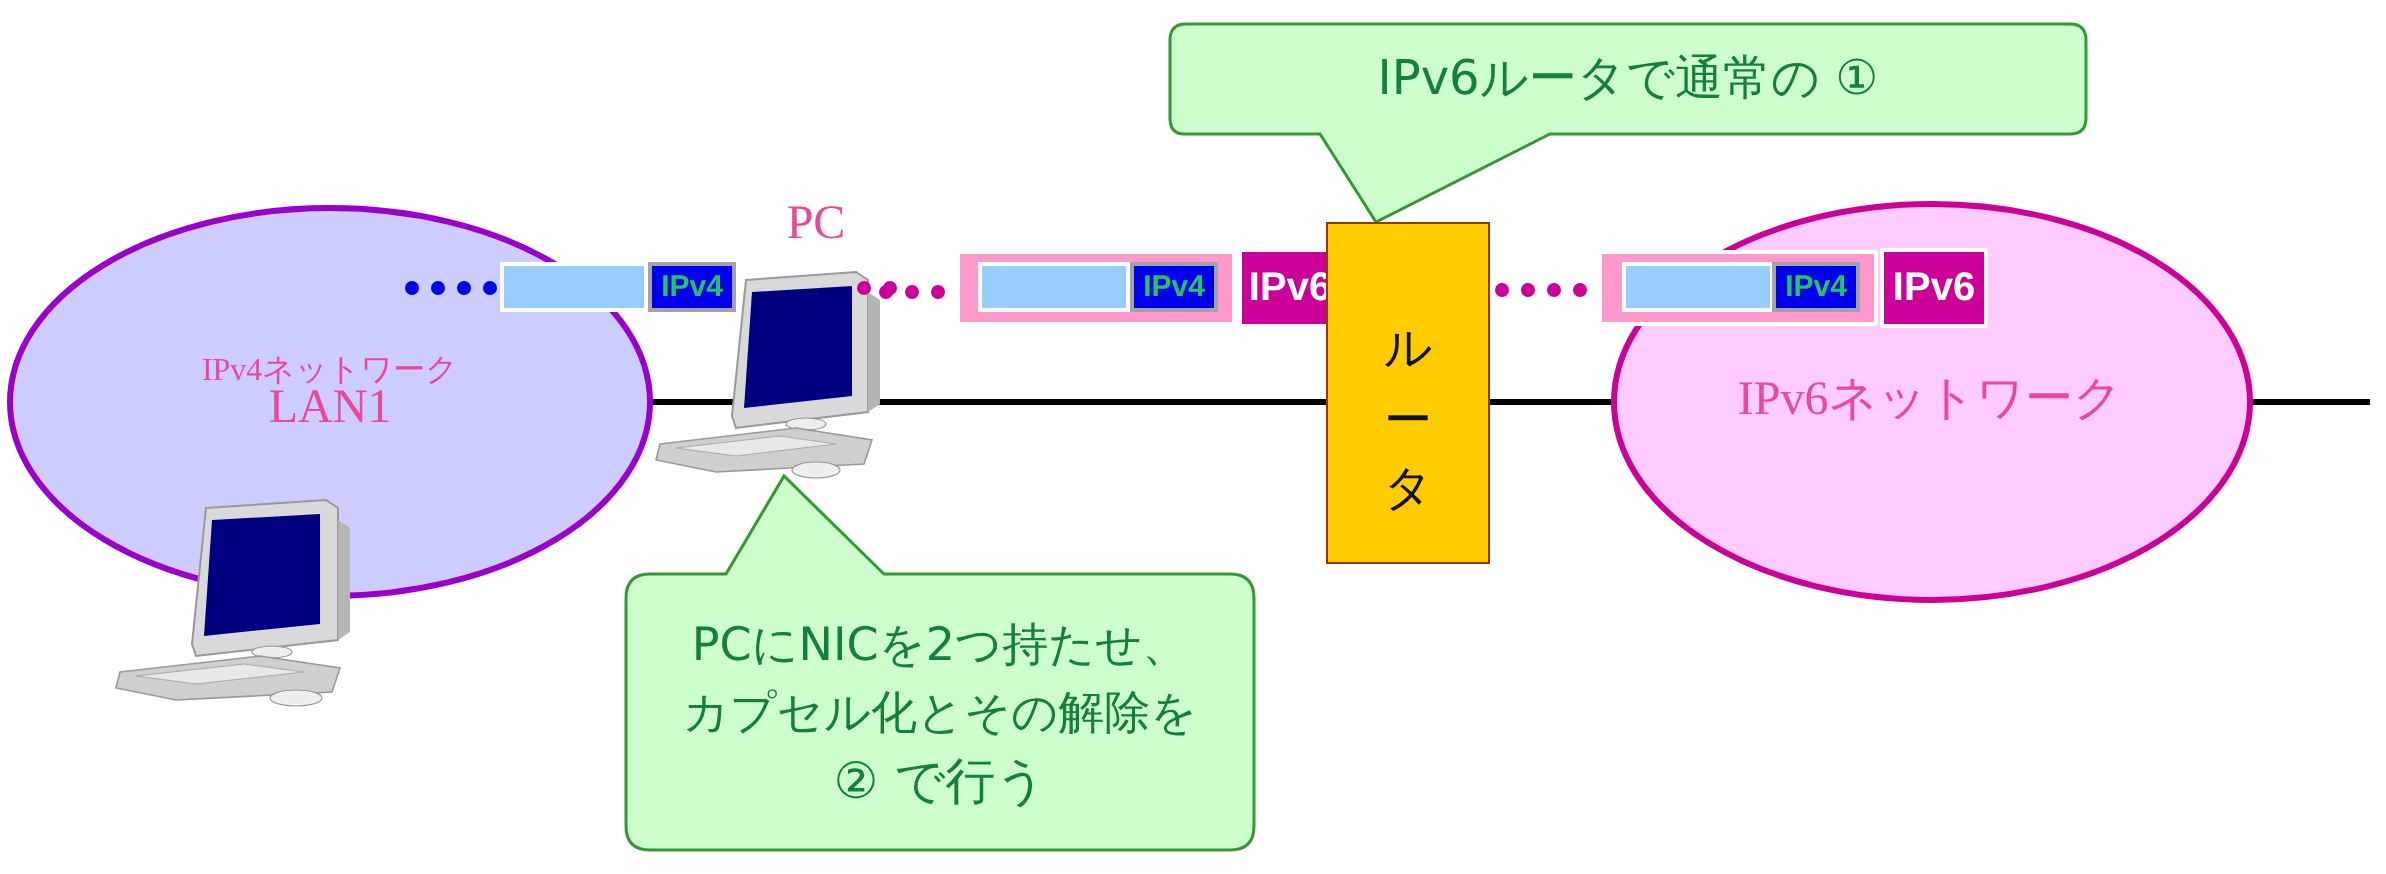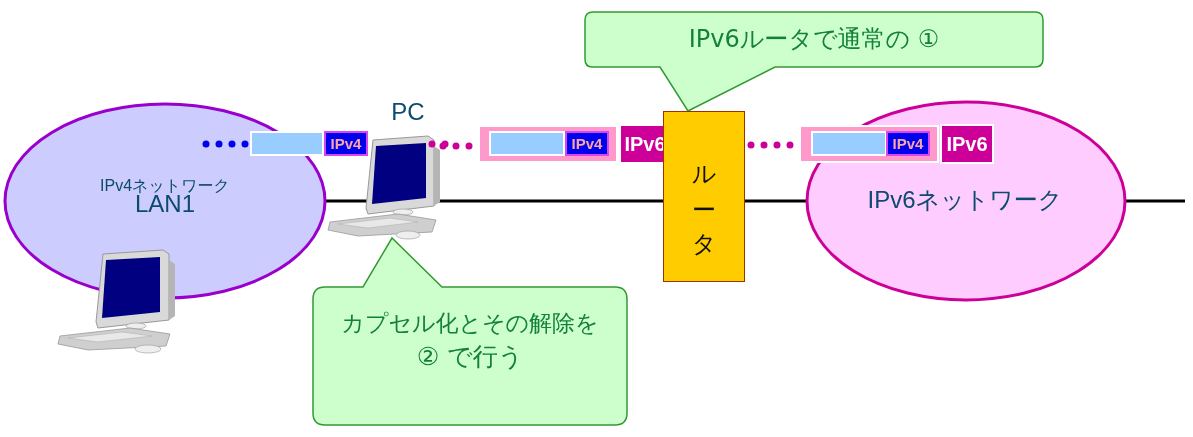--- a/index.html
+++ b/index.html
@@ -1,26 +1,26 @@
 <!DOCTYPE html>
 <html><head>
 <meta charset="utf-8">
 <style>
   html, body { margin:0; padding:0; background:#ffffff; }
   body { width:1193px; height:437px; position:relative; overflow:hidden;
          font-family:"DejaVu Sans","Liberation Sans",sans-serif; }
   svg.stage { position:absolute; left:0; top:0; }
-  .lbl { position:absolute; color:#0c4a6e; white-space:nowrap; text-align:center;
-         font-family:Liberation Sans, sans-serif; }
+  .lbl { position:absolute; color:#ec4899; white-space:nowrap; text-align:center;
+         font-family:Liberation Serif, serif; }
   .callout-text { position:absolute; text-align:center; color:#15803d;
          font-family:"DejaVu Sans","Liberation Sans",sans-serif; line-height:34px; }
   .pkt-data { position:absolute; background:#99ccff; border:2px solid #fff; box-sizing:border-box; }
-  .pkt-v4 { position:absolute; background:#0000ee; color:#fca5a5; font-weight:bold;
+  .pkt-v4 { position:absolute; background:#0000ee; color:#22c55e; font-weight:bold;
             font-family:"Liberation Sans",sans-serif; font-size:15px; text-align:center;
-            border:2px solid #d946ef; box-sizing:border-box; line-height:22px; }
+            border:2px solid #a3a3a3; box-sizing:border-box; line-height:22px; }
   .pkt-outer { position:absolute; background:#ff99cc; border:2px solid #fff; box-sizing:border-box; }
   .pkt-v6 { position:absolute; background:#cc0099; color:#fff; font-weight:bold;
             font-family:"Liberation Sans",sans-serif; font-size:20px; text-align:center;
             border:2px solid #fff; box-sizing:border-box; }
   .router { position:absolute; background:#ffcc00; border:1px solid #993300; box-sizing:border-box; }
   .router-text { position:absolute; width:100%; text-align:center; font-size:24px; line-height:40px; color:#111;
             font-family:"DejaVu Sans",sans-serif; }
 </style>
 </head>
 <body>
@@ -81,20 +81,21 @@
   </g>
 </svg>
 
 <div class="lbl" style="left:40px;top:170px;width:250px;font-size:16px;line-height:32px;">IPv4ネットワーク</div>
 <div class="lbl" style="left:40px;top:188px;width:250px;font-size:24px;line-height:32px;">LAN1</div>
 <div class="lbl" style="left:840px;top:184px;width:250px;font-size:24px;line-height:32px;">IPv6ネットワーク</div>
 <div class="lbl" style="left:378px;top:96px;width:60px;font-size:24px;line-height:32px;">PC</div>
 
 <div class="callout-text" style="left:590px;top:22px;width:448px;font-size:24px;">IPv6ルータで通常の ①</div>
 <div style="position:absolute;left:318px;top:306px;width:304px;">
+  <div class="callout-text" style="position:relative;font-size:23px;">PCにNICを2つ持たせ、</div>
   <div class="callout-text" style="position:relative;font-size:23px;">カプセル化とその解除を</div>
   <div class="callout-text" style="position:relative;font-size:25px;">② で行う</div>
 </div>
 
 <div>
   <div class="pkt-data" style="left:250px;top:131px;width:74px;height:25px;"></div>
   <div class="pkt-v4" style="left:324px;top:131px;width:44px;height:25px;">IPv4</div>
 </div>
 
 <div>

